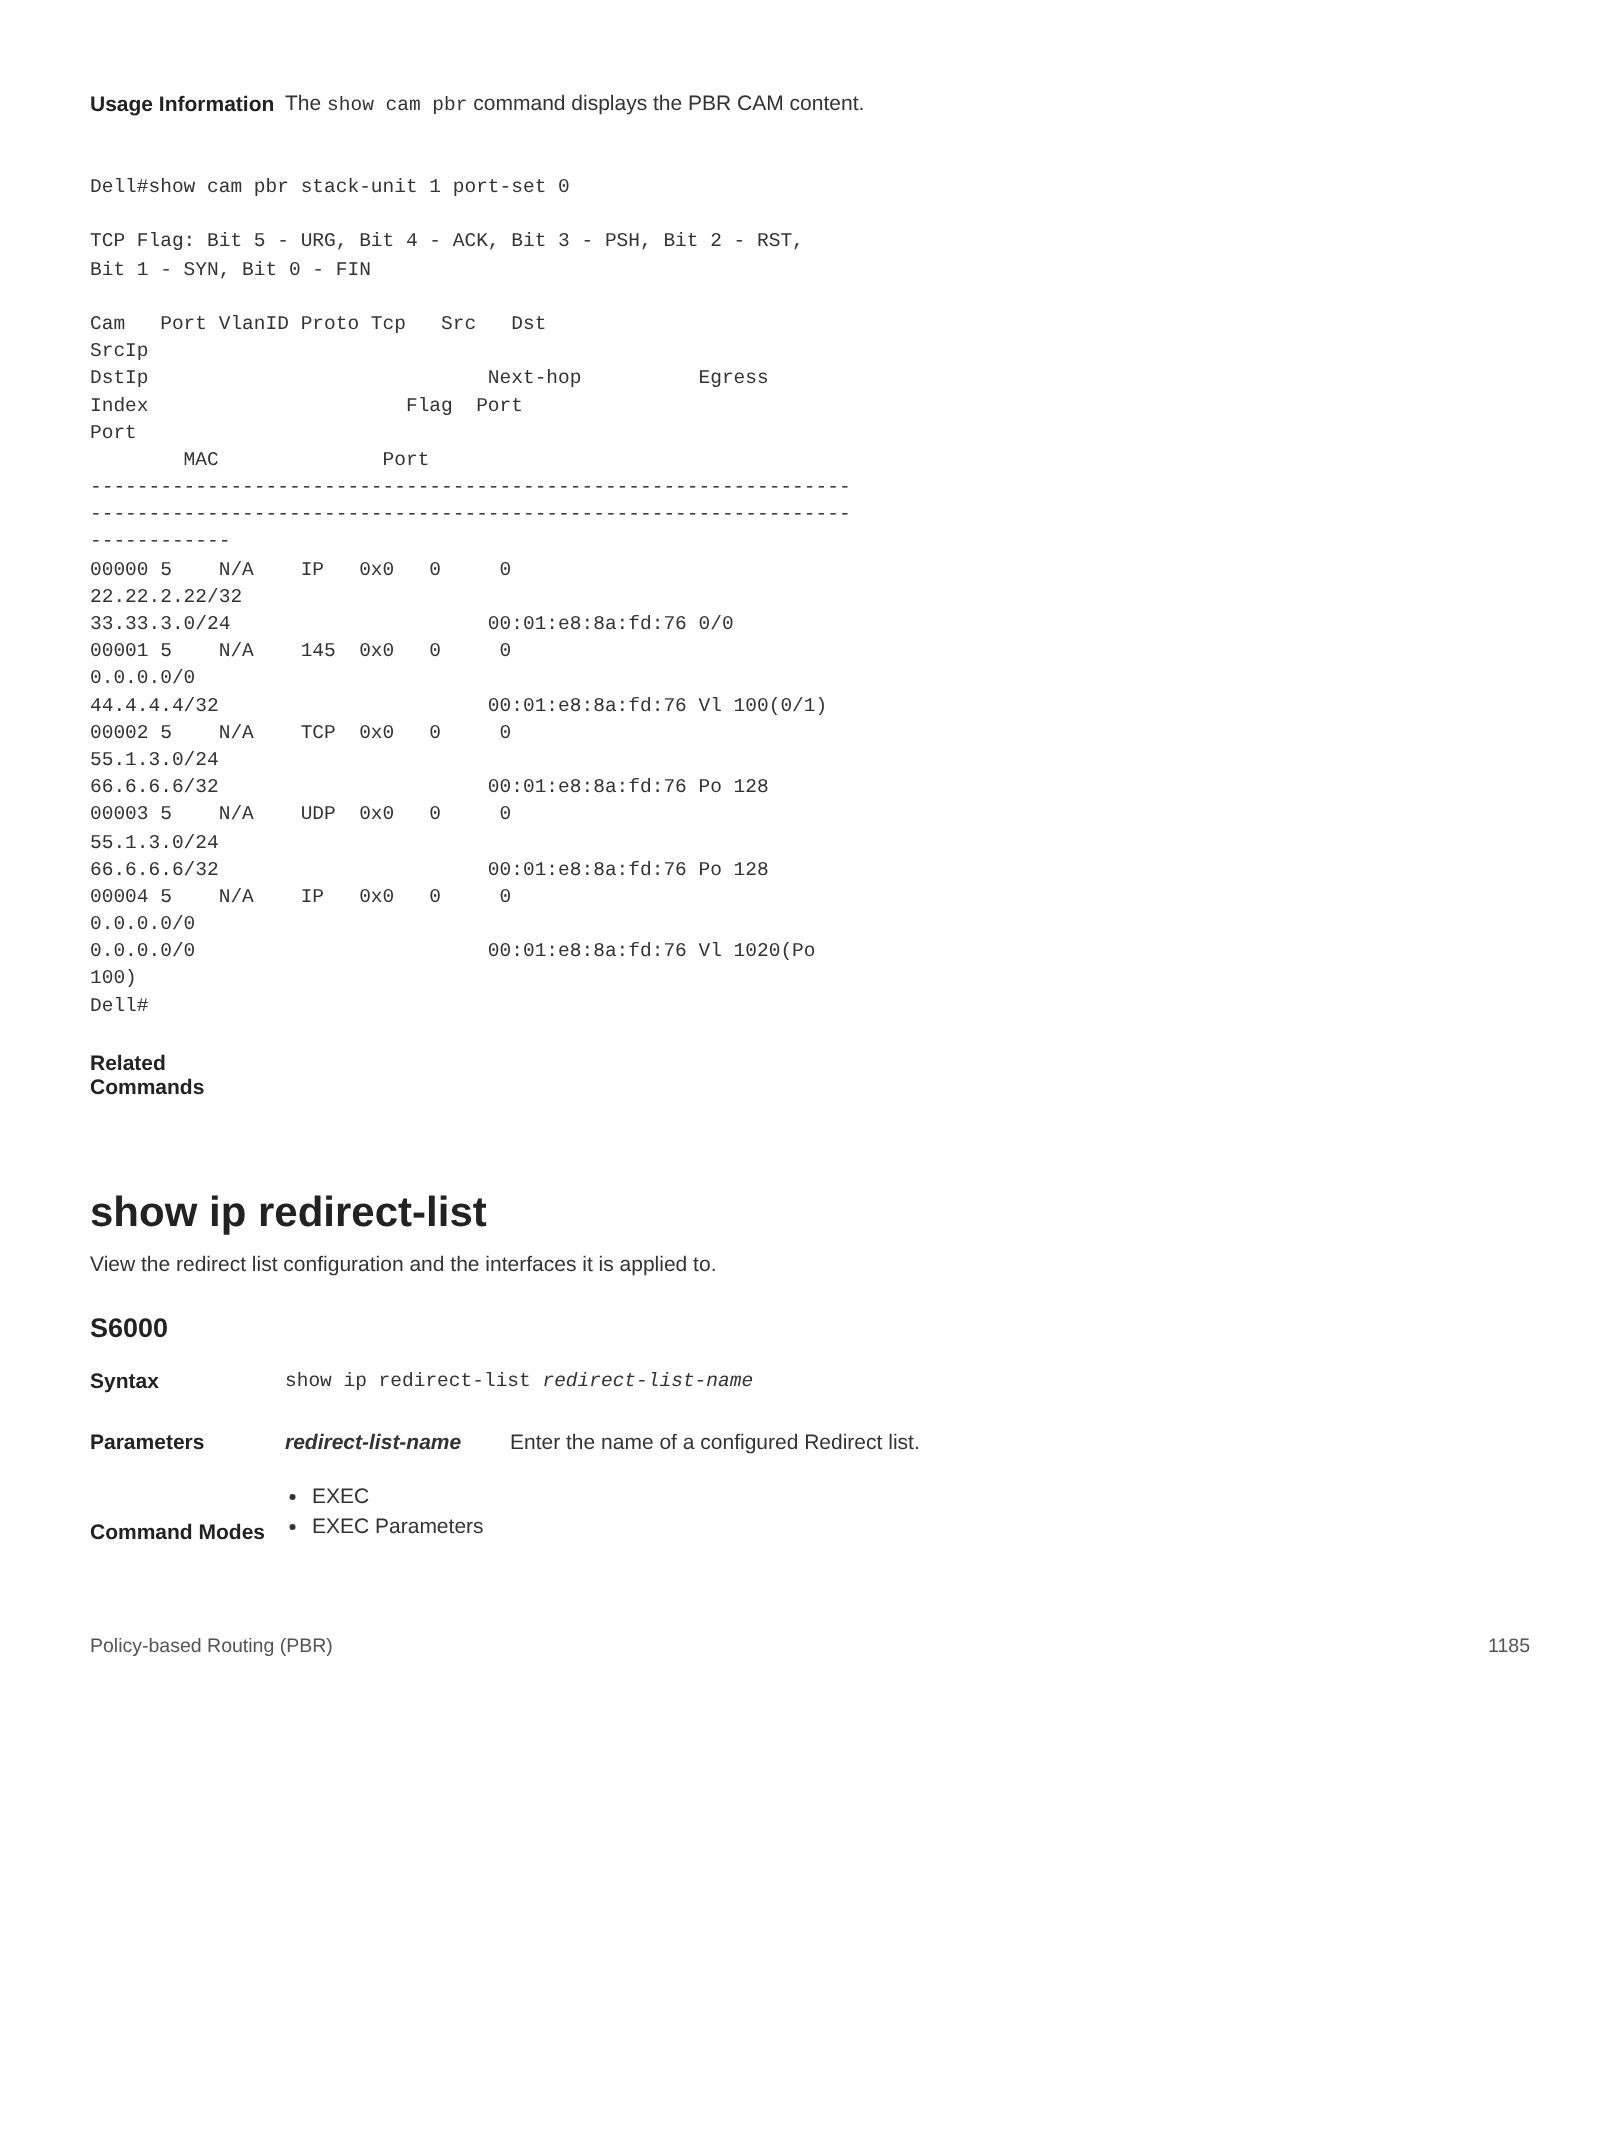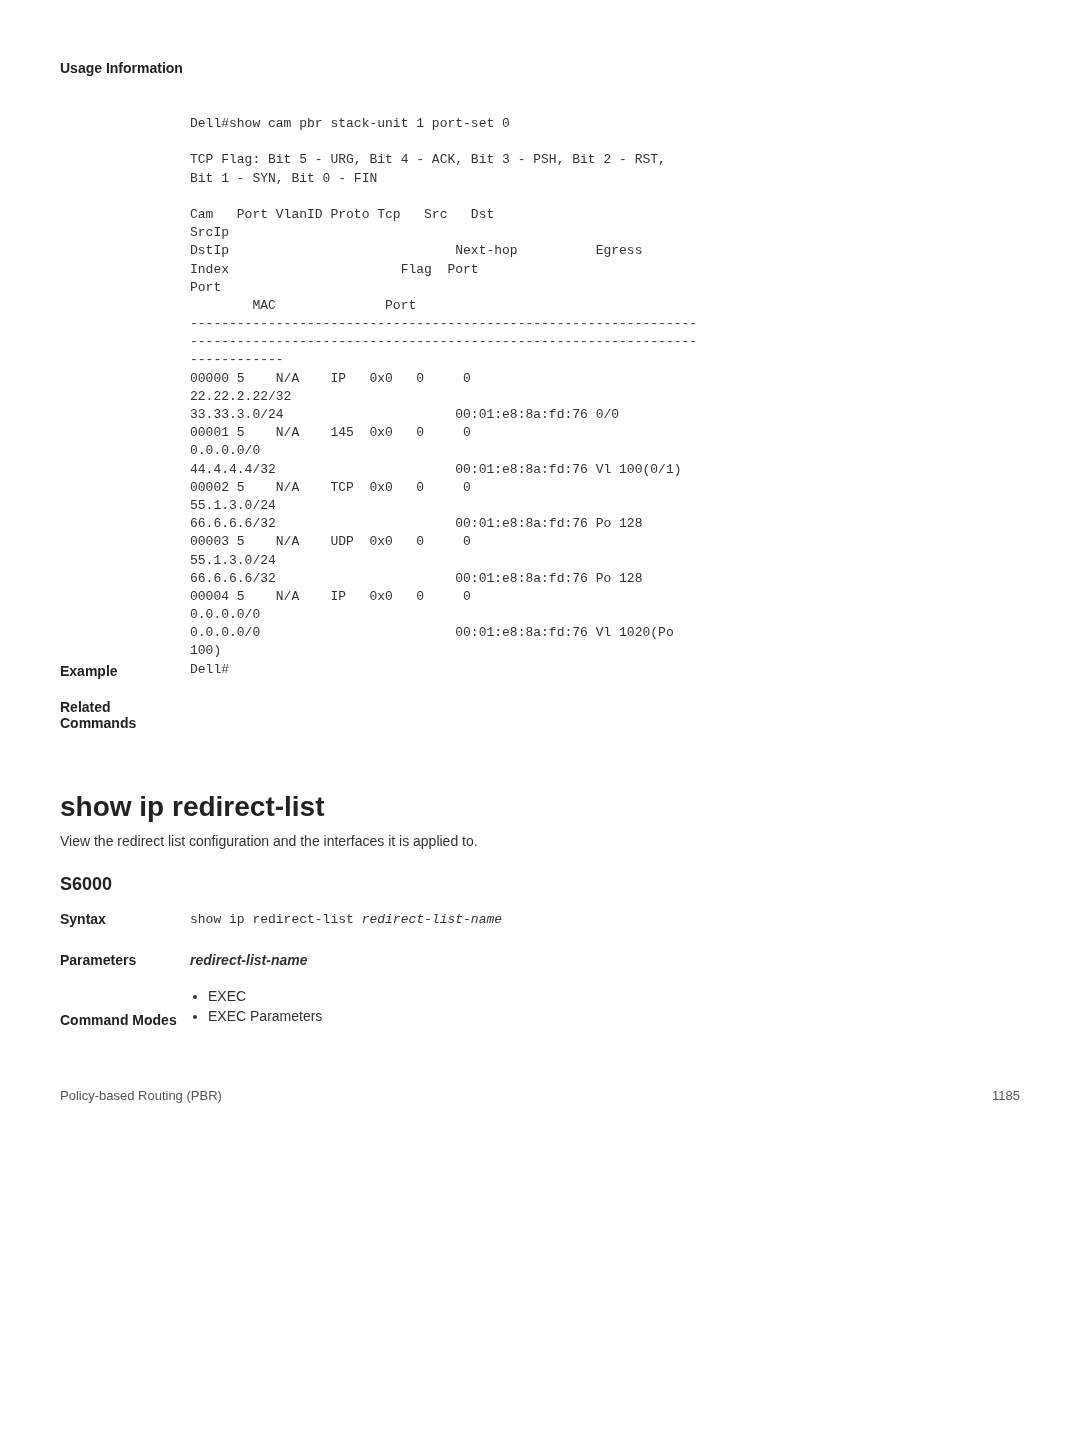--- a/index.html
+++ b/index.html
@@ -88,24 +88,26 @@
     font-size: 13px;
     color: #555;
     gap: 28px;
   }
 </style>
 </head>
 <body>
 
 <div class="section">
   <div class="label-col">Usage Information</div>
+  <div class="content-col">
+    <span>The </span><span class="inline-mono">show cam pbr</span><span> command displays the PBR CAM content.</span>
+  </div>
 </div>
 
 <div class="section">
-  <div class="label-col">Example</div>
   <div class="content-col">
     <div class="mono">Dell#show cam pbr stack-unit 1 port-set 0
 
 TCP Flag: Bit 5 - URG, Bit 4 - ACK, Bit 3 - PSH, Bit 2 - RST, 
 Bit 1 - SYN, Bit 0 - FIN
 
 Cam   Port VlanID Proto Tcp   Src   Dst 
 SrcIp                       
 DstIp                             Next-hop          Egress
 Index                      Flag  Port  
@@ -147,20 +149,21 @@
   <div class="content-col">
     <span class="inline-mono">show ip redirect-list </span><span class="inline-mono italic">redirect-list-name</span>
   </div>
 </div>
 
 <div class="section">
   <div class="label-col">Parameters</div>
   <div class="content-col">
     <div class="param-row">
       <div class="param-name">redirect-list-name</div>
+      <div class="param-desc">Enter the name of a configured Redirect list.</div>
     </div>
   </div>
 </div>
 
 <div class="section">
   <div class="label-col">Command Modes</div>
   <div class="content-col">
     <ul class="bullets">
       <li>EXEC</li>
       <li>EXEC Parameters</li>

